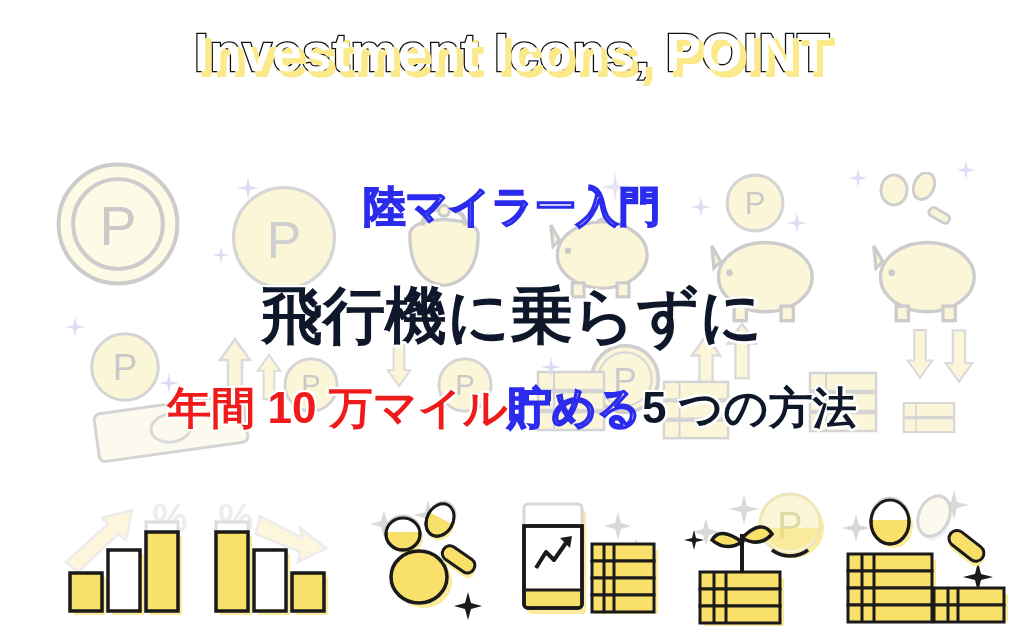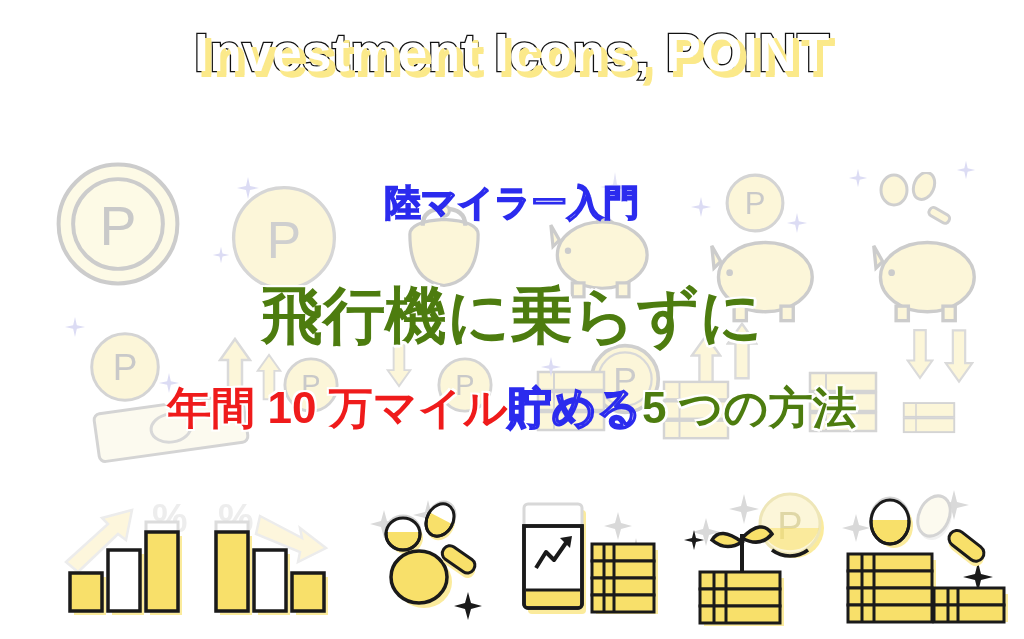--- a/index.html
+++ b/index.html
@@ -52,33 +52,33 @@
 
   
   .headline {
     position: absolute;
     width: 1024px;
     text-align: center;
     z-index: 5;
     white-space: nowrap;
     font-weight: bold;
   }
-  #line1 { top: 179px; font-size: 36px; }
+  #line1 { top: 179px; font-size: 42px; }
   #line2 { top: 274px; font-size: 62px; }
   #line3 { top: 379px; font-size: 44px; }
 
   
   .blue-hollow {
     color: transparent;
     -webkit-text-stroke: 1.7px #2b2bee;
     paint-order: stroke fill;
   }
   
   .blue-solid {
-    color: #4d7c0f;
+    color: #0f172a;
     text-shadow:
       2px 2px 0 #ffffff, -2px 2px 0 #ffffff,
       2px -2px 0 #ffffff, -2px -2px 0 #ffffff,
       0 3px 0 #ffffff, 3px 0 0 #ffffff;
   }
   .red-solid {
     color: #ef1b1b;
     text-shadow:
       2px 2px 0 #ffffff, -2px 2px 0 #ffffff,
       2px -2px 0 #ffffff, -2px -2px 0 #ffffff;

